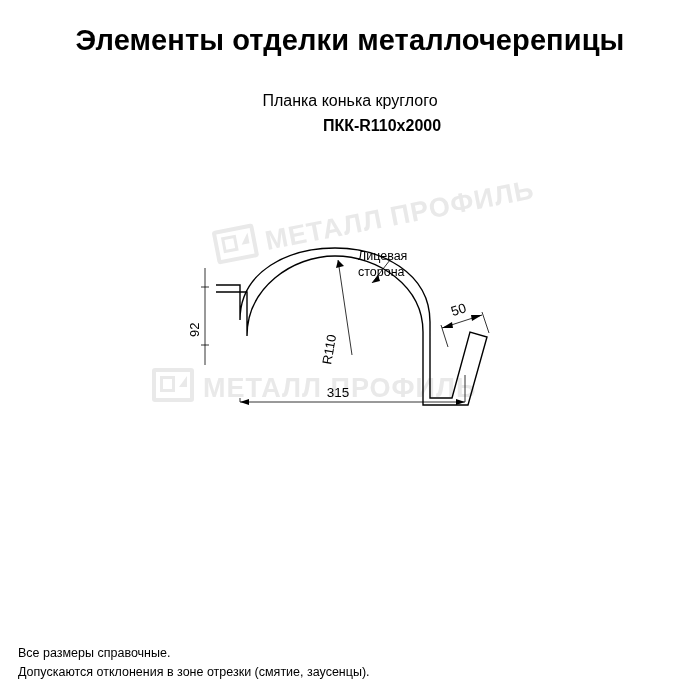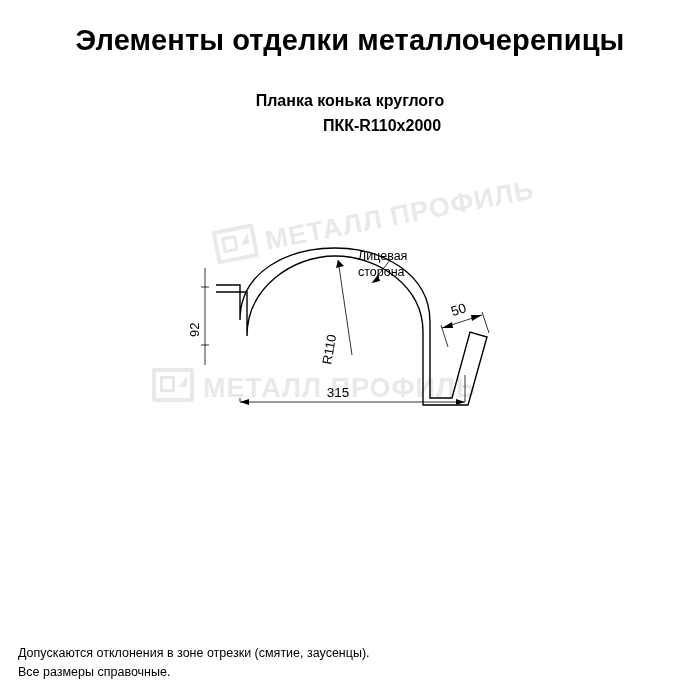--- a/index.html
+++ b/index.html
@@ -32,21 +32,21 @@
     font-weight: bold;
     letter-spacing: 0.1px;
   }
   .subtitle {
     position: absolute;
     top: 92px;
     left: 0;
     width: 700px;
     text-align: center;
     font-size: 16px;
-    font-weight: bold;
+    font-weight: normal;
   }
   .article {
     position: absolute;
     top: 117px;
     left: 0;
     width: 700px;
     text-align: center;
     font-size: 16px;
     font-weight: bold;
     padding-left: 32px;
@@ -195,17 +195,17 @@
         <line x1="372" y1="133" x2="390" y2="110"></line>
         <path d="M 372 133 l 8 -2 l -2 -6 z" fill="#000000" stroke="none"></path>
       </g>
       <text x="358" y="110" font-size="12.5">Лицевая</text>
       <text x="358" y="126" font-size="12.5">сторона</text>
 
     </svg>
   </div>
 
   <div class="footnotes">
+    <div>Все размеры справочные.</div>
     <div>Допускаются отклонения в зоне отрезки (смятие, заусенцы).</div>
-    <div>Все размеры справочные.</div>
   </div>
 
 </div>
 
 </body></html>

